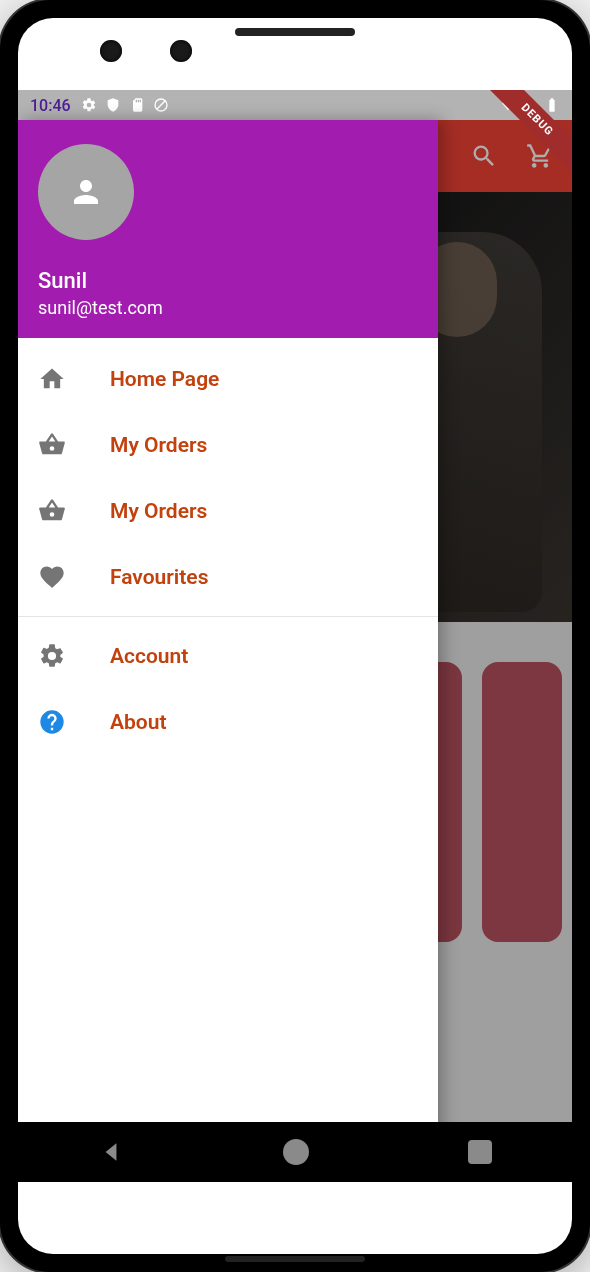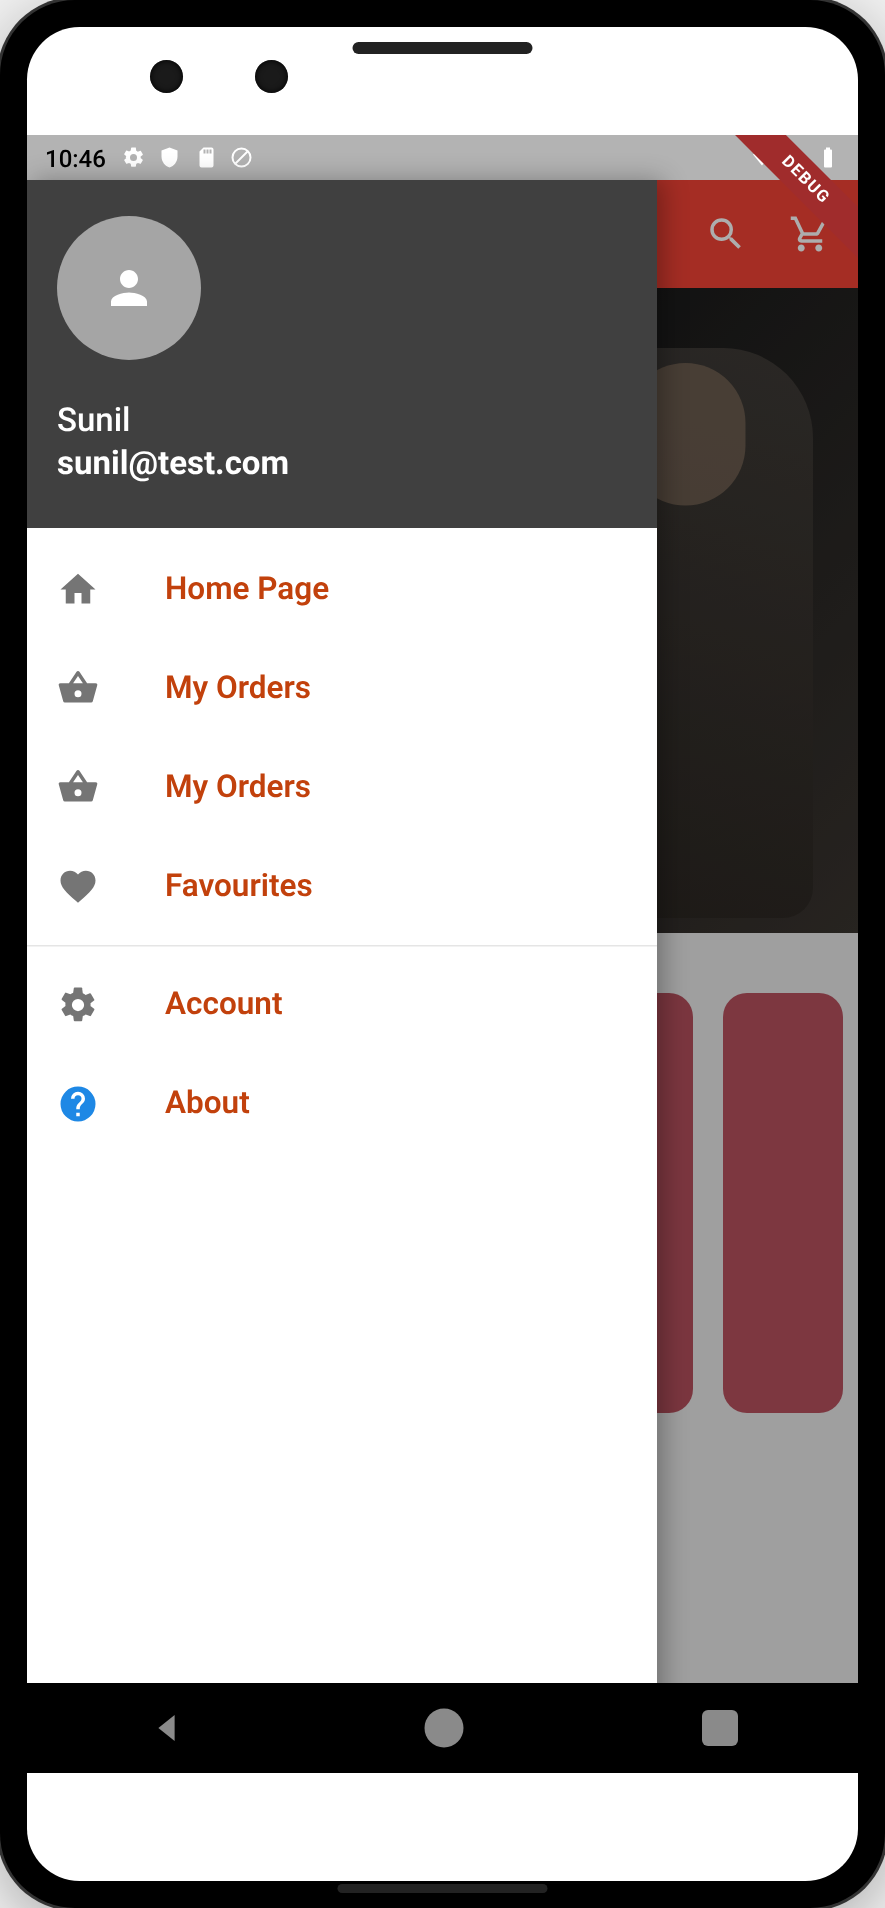--- a/index.html
+++ b/index.html
@@ -70,21 +70,21 @@
       background: #fff;
       overflow: hidden;
     }
     
     .status-bar {
       height: 30px;
       background: #b3b3b3;
       display: flex;
       align-items: center;
       padding: 0 12px;
-      color: #000000;
+      color: #4c1d95;
       font-size: 16px;
       font-weight: 500;
       position: relative;
     }
     .status-bar .time { margin-right: 10px; }
     .status-bar .icons-left { display: flex; gap: 8px; align-items: center; }
     .status-bar .icons-right { margin-left: auto; display: flex; gap: 6px; align-items: center; }
     .status-icon { width: 16px; height: 16px; fill: #fff; }
     
     .debug-banner {
@@ -192,37 +192,37 @@
       left: 0;
       bottom: 0;
       width: 420px;
       background: #fff;
       z-index: 50;
       box-shadow: 4px 0 16px rgba(0,0,0,0.3);
       display: flex;
       flex-direction: column;
     }
     .drawer-header {
-      background: #404040;
-      padding: 24px 20px 30px 20px;
+      background: #a21caf;
+      padding: 24px 20px 20px 20px;
       color: #fff;
     }
     .avatar-circle {
       width: 96px;
       height: 96px;
       border-radius: 50%;
       background: #a5a5a5;
       display: flex;
       align-items: center;
       justify-content: center;
       margin-bottom: 28px;
     }
     .avatar-circle svg { width: 36px; height: 36px; fill: #fff; }
     .user-name { font-size: 22px; font-weight: 500; margin-bottom: 4px; }
-    .user-email { font-size: 22px; font-weight: 700; }
+    .user-email { font-size: 18px; font-weight: 400; }
     .drawer-list { flex: 1; padding-top: 8px; }
     .drawer-item {
       display: flex;
       align-items: center;
       height: 66px;
       padding: 0 20px;
       cursor: pointer;
     }
     .drawer-item-icon {
       width: 28px;

